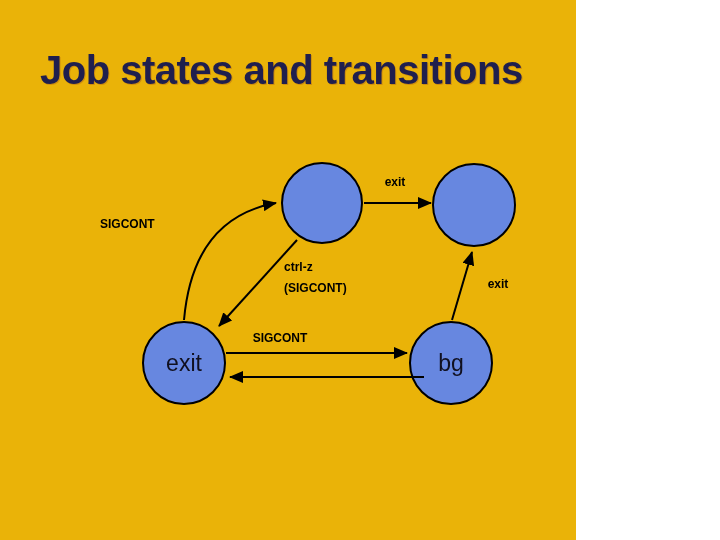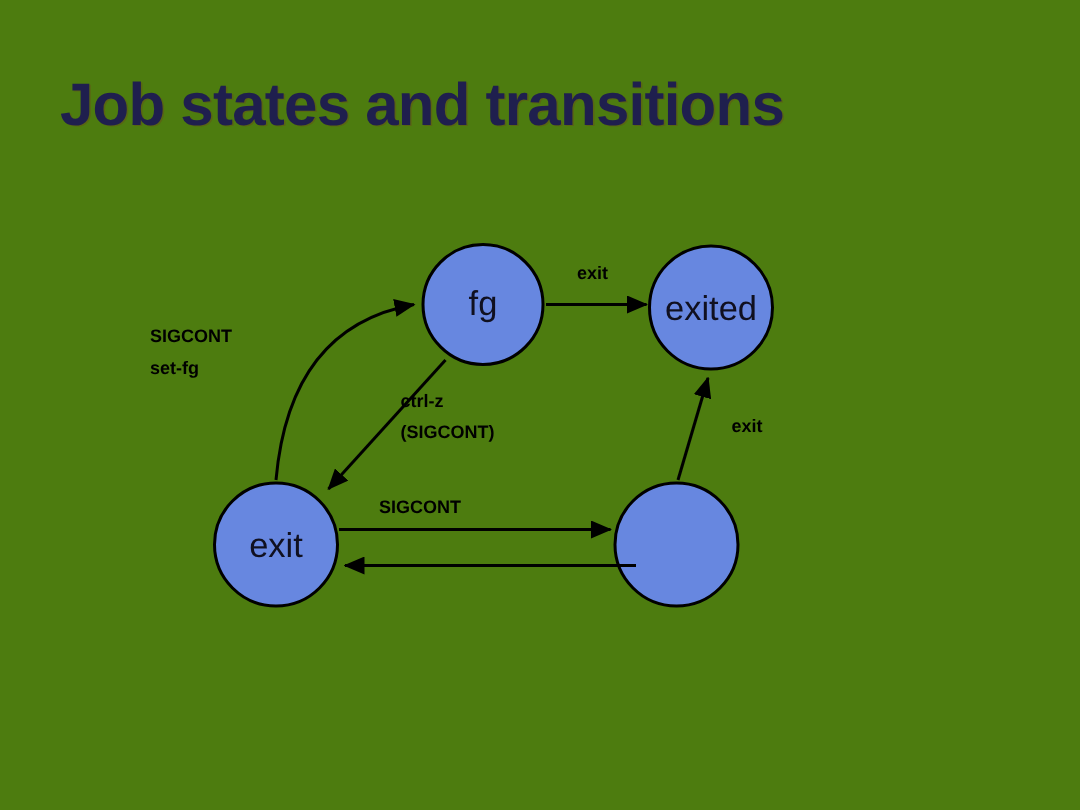--- a/index.html
+++ b/index.html
@@ -1,19 +1,19 @@
 <!DOCTYPE html>
 <html><head>
 <meta charset="utf-8">
 <style>
   html,body{margin:0;padding:0;background:#ffffff;}
   .slide{
     position:relative;
-    width:720px;height:540px;
-    background:#4d7c0f;
+    width:576px;height:540px;
+    background:#eab308;
     overflow:hidden;
     font-family:"Liberation Sans", sans-serif;
   }
   .title{
     position:absolute;
     left:40px;top:48px;
     margin:0;
     font-size:40px;
     line-height:44px;
     font-weight:bold;
@@ -67,35 +67,33 @@
 
       <line x1="424" y1="377" x2="230" y2="377" stroke="#000000" stroke-width="2" marker-end="url(#arw)"></line>
 
       <line x1="297" y1="240" x2="219" y2="326" stroke="#000000" stroke-width="2" marker-end="url(#arw)"></line>
 
       <line x1="452" y1="320" x2="472" y2="252" stroke="#000000" stroke-width="2" marker-end="url(#arw)"></line>
 
       <path d="M 184,320 Q 193,218 276,203" fill="none" stroke="#000000" stroke-width="2" marker-end="url(#arw)"></path>
     </svg>
 
-    <div class="state-label" style="left:282px;top:189px;width:80px">fg</div>
-    <div class="state-label" style="left:424px;top:192px;width:100px">exited</div>
     <div class="state-label" style="left:134px;top:350px;width:100px">exit</div>
+    <div class="state-label" style="left:401px;top:350px;width:100px">bg</div>
 
     <div class="edge-label center" style="left:368px;top:172px;width:54px">exit</div>
 
     <div class="edge-label center" style="left:470px;top:274px;width:56px">exit</div>
 
     <div class="edge-label center" style="left:230px;top:328px;width:100px">SIGCONT</div>
 
     <div class="edge-label" style="left:100px;top:214px">
       <div>SIGCONT</div>
-      <div>set-fg</div>
     </div>
 
-    <div class="edge-label" style="left:267px;top:257px">
+    <div class="edge-label" style="left:284px;top:257px">
       <div>ctrl-z</div>
       <div>(SIGCONT)</div>
     </div>
 
 
   </div>
 </div>
 
 </body></html>

